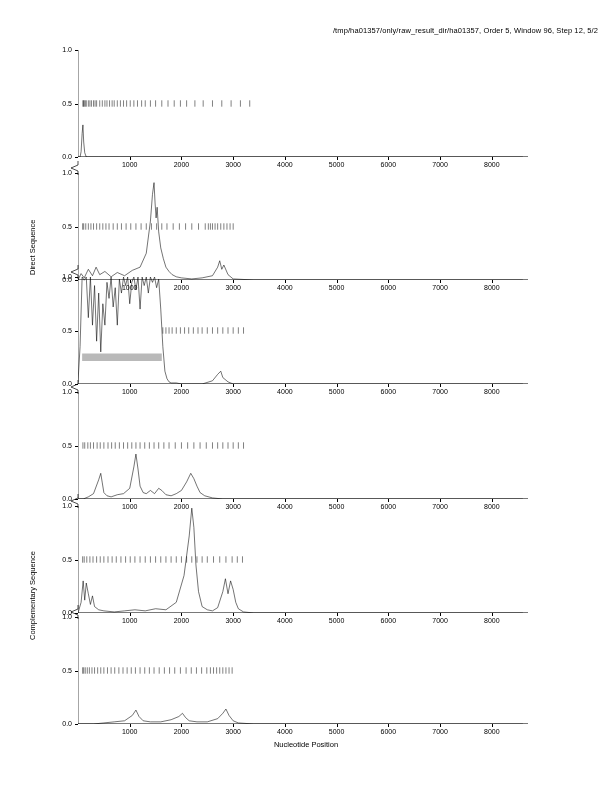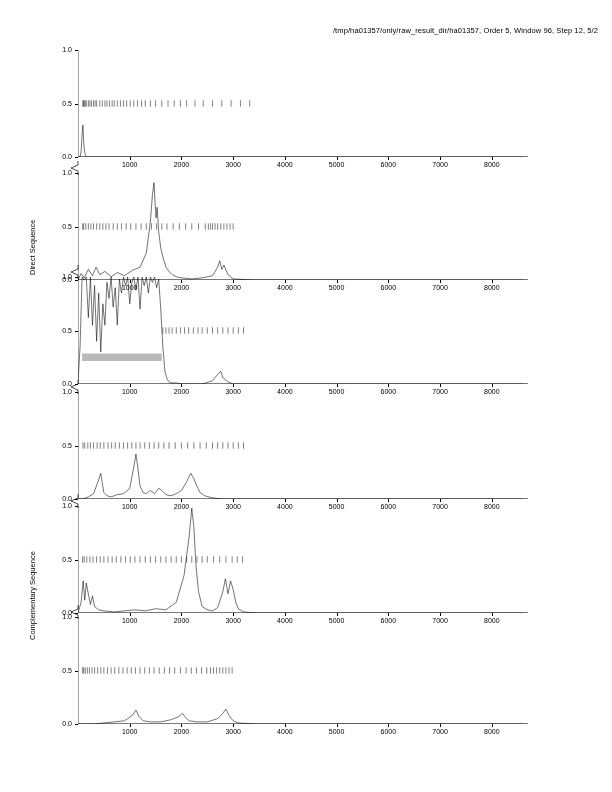--- a/index.html
+++ b/index.html
@@ -473,13 +473,14 @@
     <div class="xtick" style="left: 420.069px; top: 728px;">7000</div>
     <div style="position: absolute; left: 491.793px; top: 724px; width: 1px; height: 3px; background: rgb(0, 0, 0);"></div>
     <div class="xtick" style="left: 471.793px; top: 728px;">8000</div>
     <div style="position: absolute; left: 69px; top: 605px; width: 14px; height: 14px;">
       <svg width="14" height="14">
         <path class="brk" d="M9 0 L9 4 L2 7 L9 10 L9 14"></path>
       </svg>
     </div>
     <div class="ylabel-group" style="left: 28px; top: 275px;">Direct Sequence</div>
     <div class="ylabel-group" style="left: 28px; top: 640px;">Complementary Sequence</div>
+    <div class="xlabel" style="top: 740px;">Nucleotide Position</div>
   </div>
 
 </body></html>

